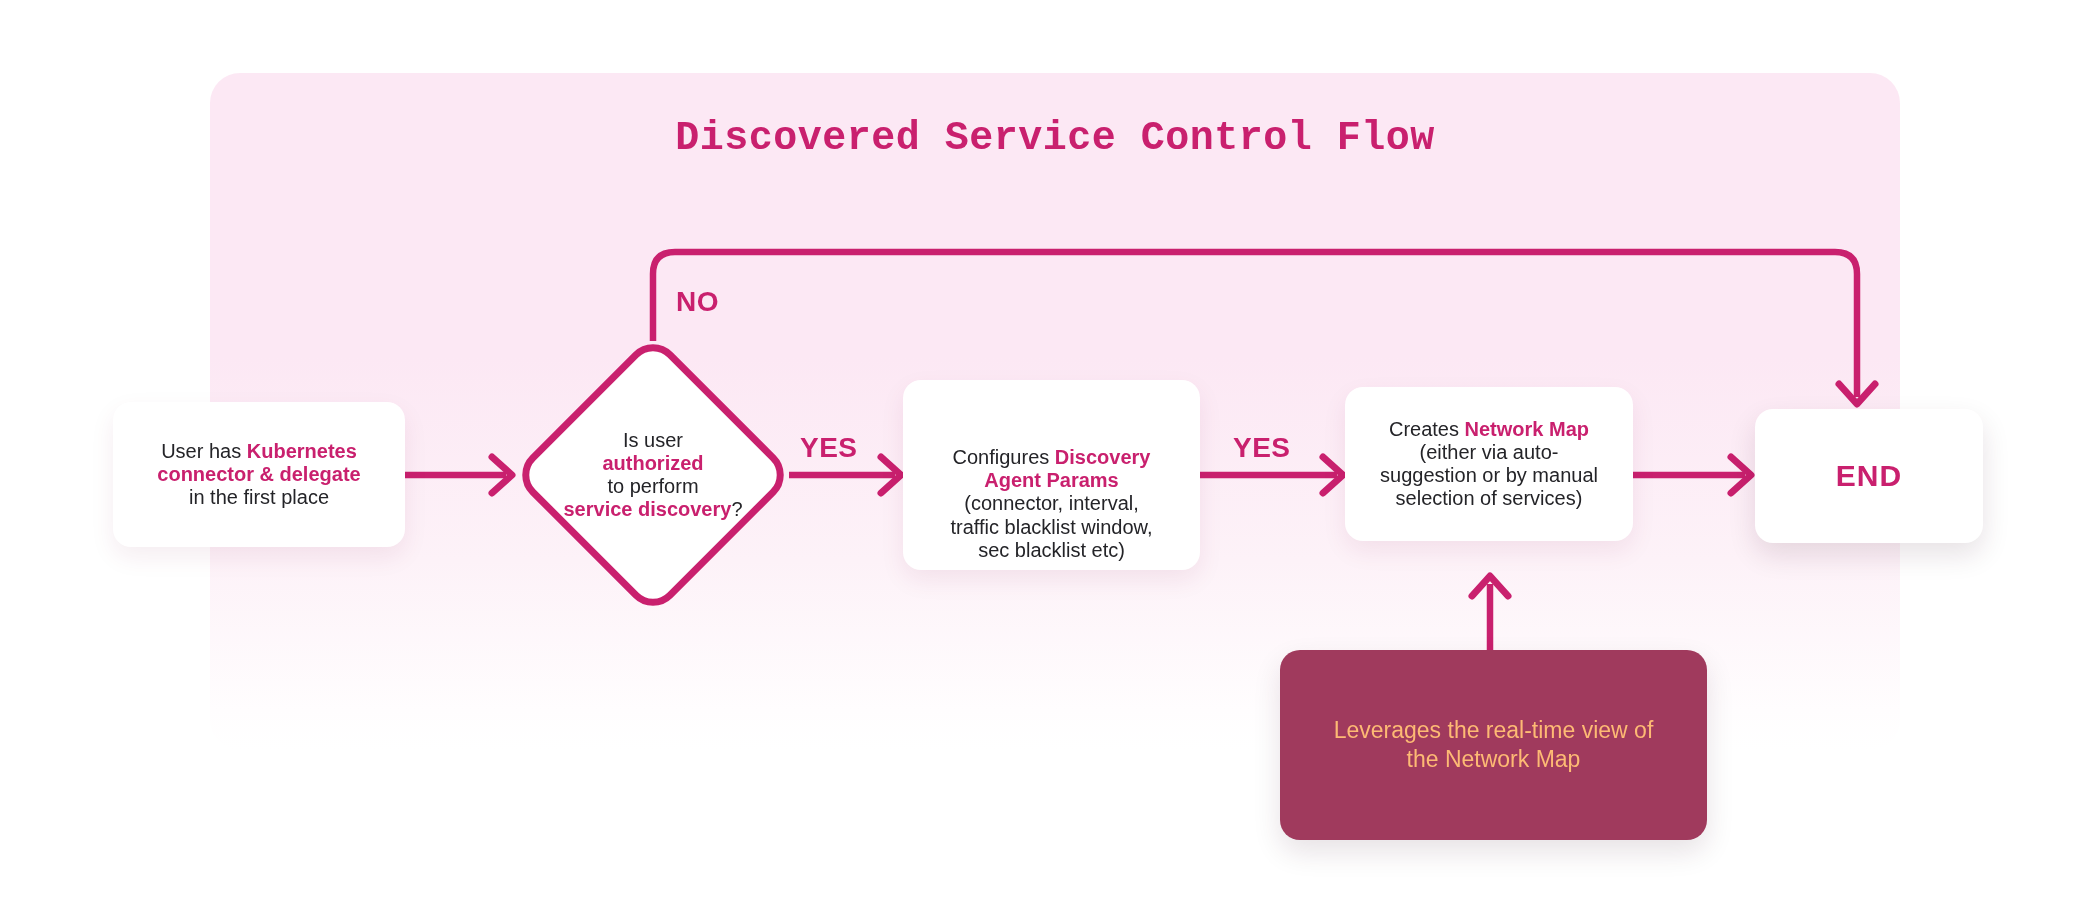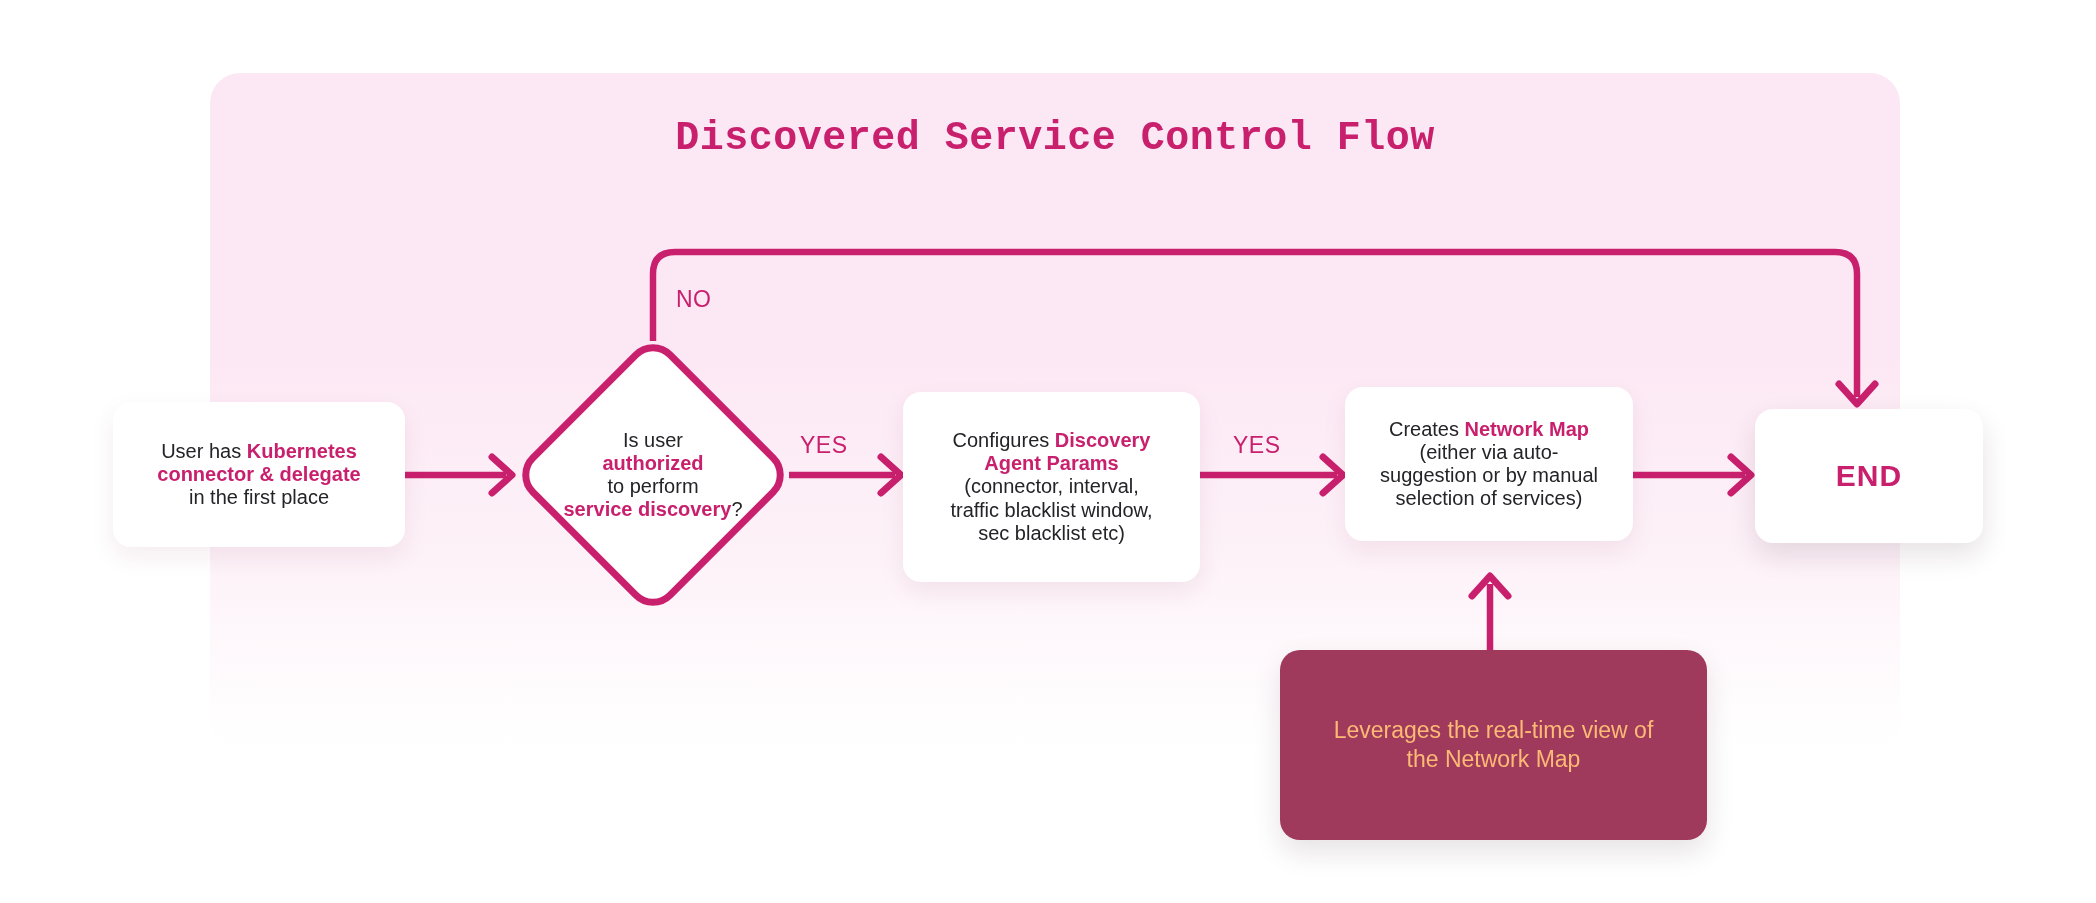--- a/index.html
+++ b/index.html
@@ -72,21 +72,21 @@
     align-items: center;
     justify-content: center;
     text-align: center;
     color: var(--text);
     font-size: 20px;
     line-height: 1.16;
     box-shadow: 0 10px 24px rgba(130, 30, 80, 0.08);
     padding: 8px 14px;
   }
   .node-start   { left: 113px;  top: 402px; width: 292px; height: 145px; }
-  .node-config  { left: 903px;  top: 392px; width: 297px; height: 190px; }
+  .node-config  { left: 903px;  top: 380px; width: 297px; height: 190px; align-items: flex-end; }
   .node-create  { left: 1345px; top: 379px; width: 288px; height: 154px; margin-top: 8px; }
   .node-end {
     left: 1755px; top: 409px; width: 228px; height: 134px;
     font-size: 30px; font-weight: 700; color: var(--accent);
     letter-spacing: 1px;
     box-shadow: 0 12px 28px rgba(60, 20, 40, 0.12);
     align-items: center;
   }
   .diamond-text {
     position: absolute;
@@ -94,22 +94,22 @@
     width: 274px; height: 268px;
     background: transparent;
     border-radius: 0;
     box-shadow: none;
     padding: 0;
   }
   .em { color: var(--accent); font-weight: 700; }
   .flow-label {
     position: absolute;
     color: var(--accent);
-    font-weight: 400;
-    font-size: 23px;
+    font-weight: 700;
+    font-size: 28px;
     letter-spacing: 0.5px;
   }
   .label-no    { left: 676px;  top: 286px; }
   .label-yes-1 { left: 800px;  top: 432px; }
   .label-yes-2 { left: 1233px; top: 432px; }
   .note {
     position: absolute;
     left: 1280px; top: 650px;
     width: 427px; height: 190px;
     background: var(--note-bg);

